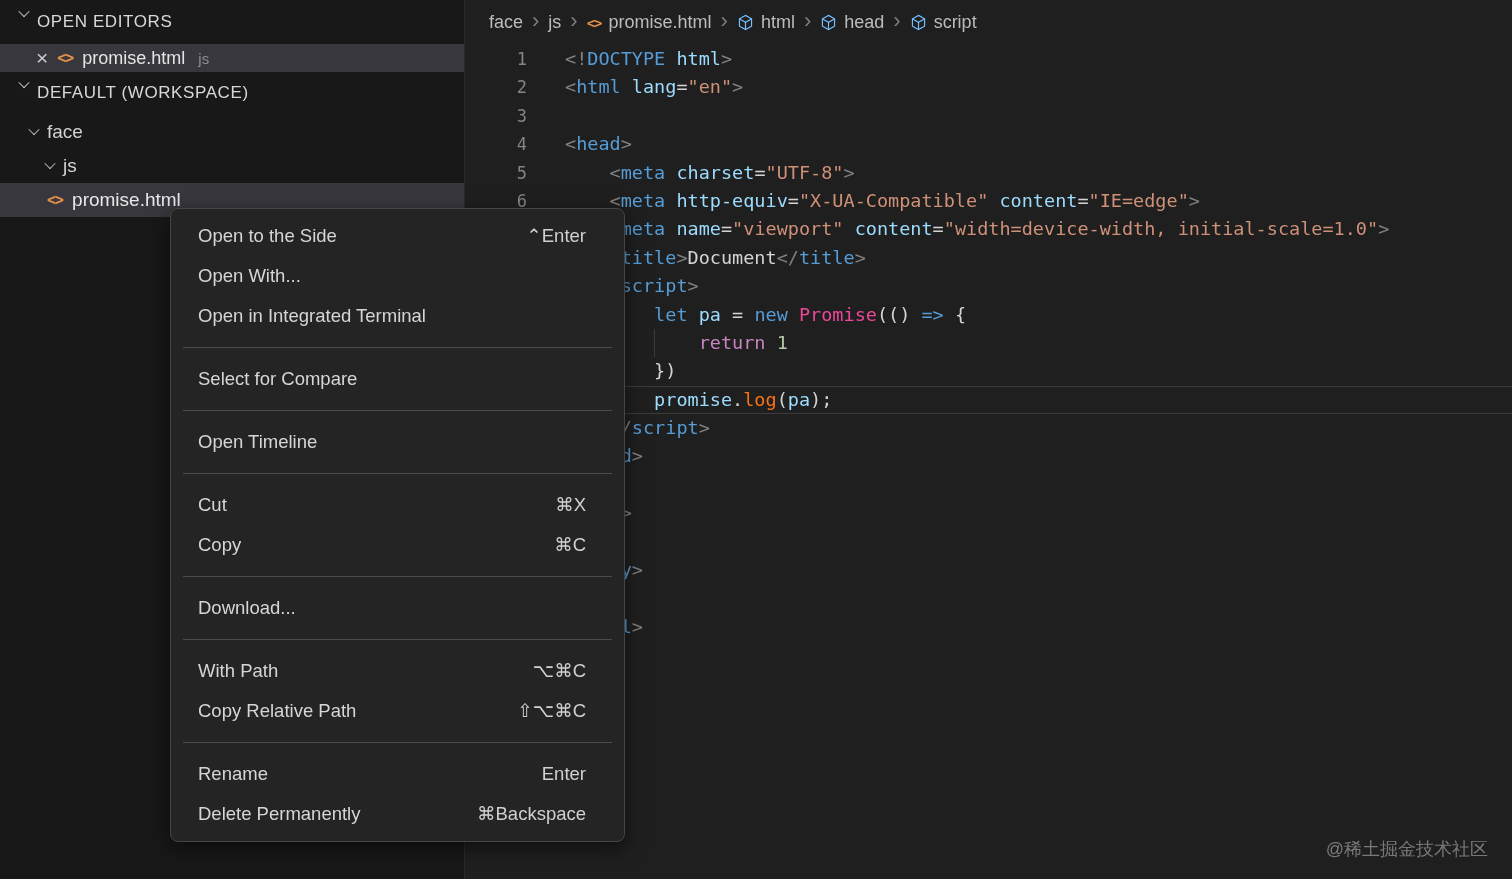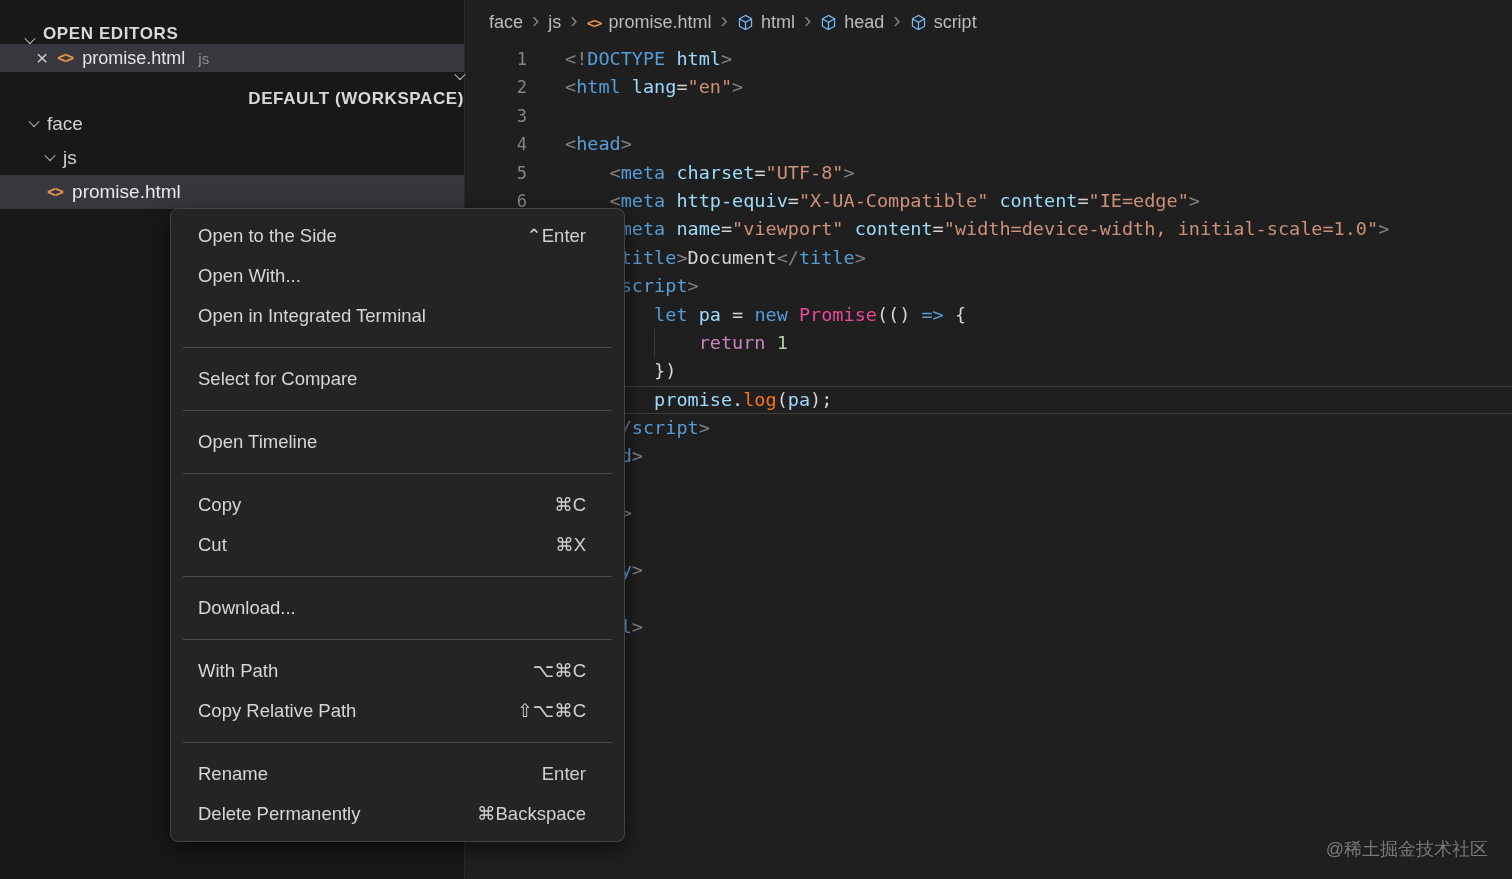--- a/index.html
+++ b/index.html
@@ -7,26 +7,26 @@
   body { background: #1f1f1f; font-family: "Liberation Sans", sans-serif; }
 
   .app { position: relative; width: 1512px; height: 879px; background: #1f1f1f; }
 
   
   .sidebar {
     position: absolute; left: 0; top: 0; width: 465px; height: 100%;
     background: #181818; border-right: 1px solid #2b2b2b;
   }
   .section-header {
-    display: flex; align-items: flex-end; height: 32px; padding-left: 26px;
-    color: #d8d8d8; font-size: 17px; font-weight: 700; letter-spacing: 0.6px;
+    display: flex; align-items: flex-start; height: 32px; padding-left: 20px;
+    color: #d8d8d8; font-size: 17px; font-weight: 400; letter-spacing: 0.6px;
     cursor: pointer; gap: 9px;
   }
   .section-header.first { margin-top: 12px; }
-  .section-header.second { margin-top: 3px; flex-direction: column; }
+  .section-header.second { margin-top: 11px; }
   .chev {
     display: inline-block; width: 8px; height: 8px; flex: none;
     border-left: 1.7px solid #c5c5c5; border-bottom: 1.7px solid #c5c5c5;
     transform: rotate(-45deg) translate(1px, -1px); margin-top: -3px;
   }
   .open-editor-row {
     height: 28px; display: flex; align-items: center; gap: 9px;
     background: #37373d; padding-left: 36px; color: #e4e4e4; font-size: 18px;
     cursor: pointer;
   }
@@ -288,27 +288,27 @@
         <span class="menu-label">Select for Compare</span>
         <span class="menu-shortcut"></span>
       </div>
       <div class="menu-sep"></div>
       <div class="menu-item">
         <span class="menu-label">Open Timeline</span>
         <span class="menu-shortcut"></span>
       </div>
       <div class="menu-sep"></div>
       <div class="menu-item">
+        <span class="menu-label">Cut</span>
+        <span class="menu-shortcut">⌘X</span>
+      </div>
+      <div class="menu-item">
         <span class="menu-label">Copy</span>
         <span class="menu-shortcut">⌘C</span>
       </div>
-      <div class="menu-item">
-        <span class="menu-label">Cut</span>
-        <span class="menu-shortcut">⌘X</span>
-      </div>
       <div class="menu-sep"></div>
       <div class="menu-item">
         <span class="menu-label">Download...</span>
         <span class="menu-shortcut"></span>
       </div>
       <div class="menu-sep"></div>
       <div class="menu-item">
         <span class="menu-label">With Path</span>
         <span class="menu-shortcut">⌥⌘C</span>
       </div>

